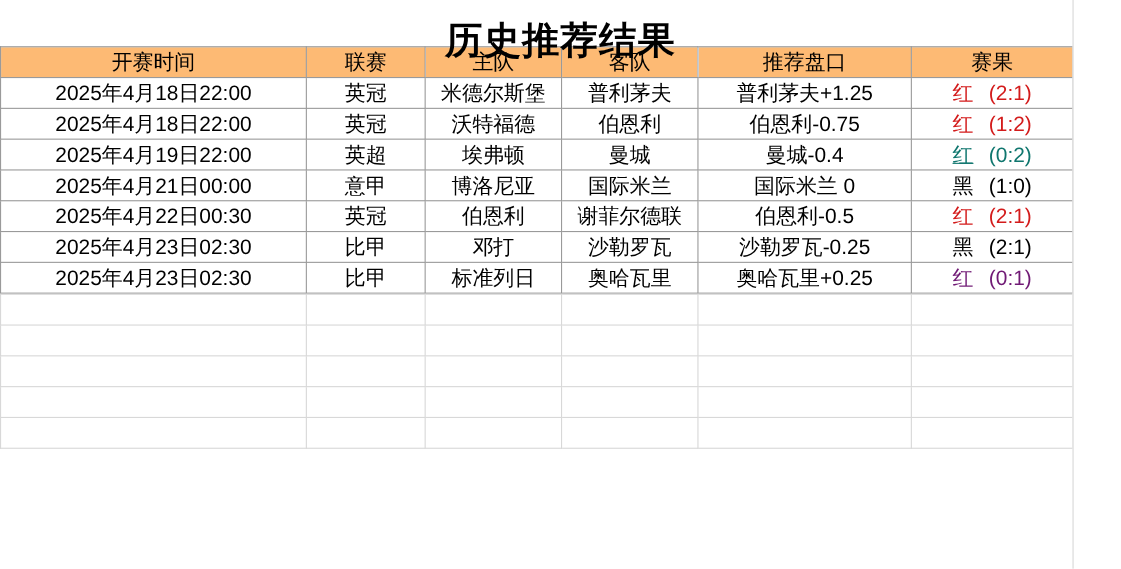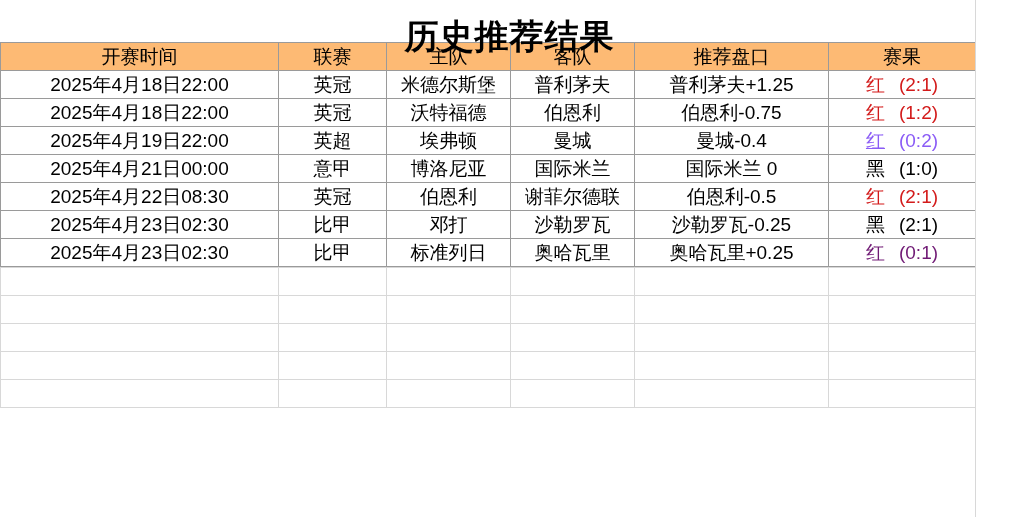--- a/index.html
+++ b/index.html
@@ -145,36 +145,36 @@
         <td class="result-cell" style="color: rgb(211, 27, 27);">
           <span class="res-label">红</span><span class="res-score">(1:2)</span>
         </td>
       </tr>
       <tr>
         <td>2025年4月19日22:00</td>
         <td>英超</td>
         <td>埃弗顿</td>
         <td>曼城</td>
         <td>曼城-0.4</td>
-        <td class="result-cell" style="color: #8b5cf6; text-decoration: underline;">
+        <td class="result-cell" style="color: #0f766e; text-decoration: underline;">
           <span class="res-label">红</span><span class="res-score">(0:2)</span>
         </td>
       </tr>
       <tr>
         <td>2025年4月21日00:00</td>
         <td>意甲</td>
         <td>博洛尼亚</td>
         <td>国际米兰</td>
         <td>国际米兰 0</td>
         <td class="result-cell" style="color: rgb(0, 0, 0);">
           <span class="res-label">黑</span><span class="res-score">(1:0)</span>
         </td>
       </tr>
       <tr>
-        <td>2025年4月22日08:30</td>
+        <td>2025年4月22日00:30</td>
         <td>英冠</td>
         <td>伯恩利</td>
         <td>谢菲尔德联</td>
         <td>伯恩利-0.5</td>
         <td class="result-cell" style="color: rgb(211, 27, 27);">
           <span class="res-label">红</span><span class="res-score">(2:1)</span>
         </td>
       </tr>
       <tr>
         <td>2025年4月23日02:30</td>

